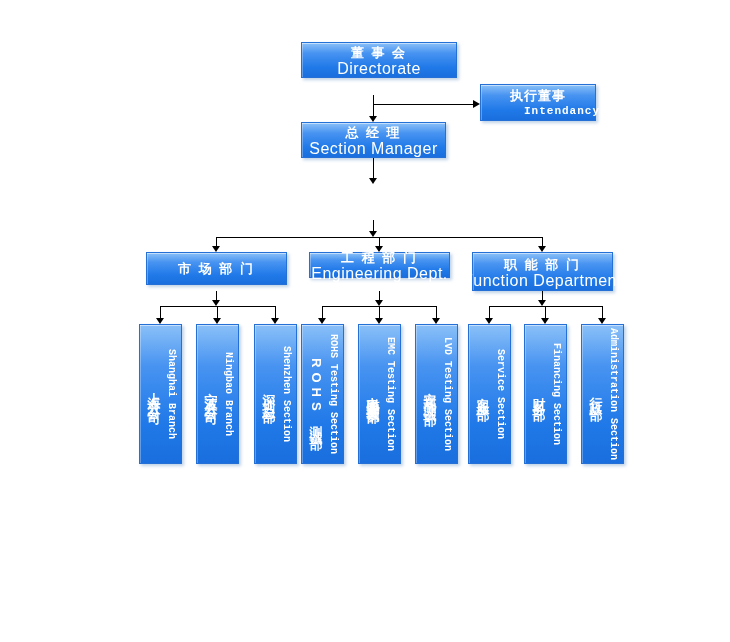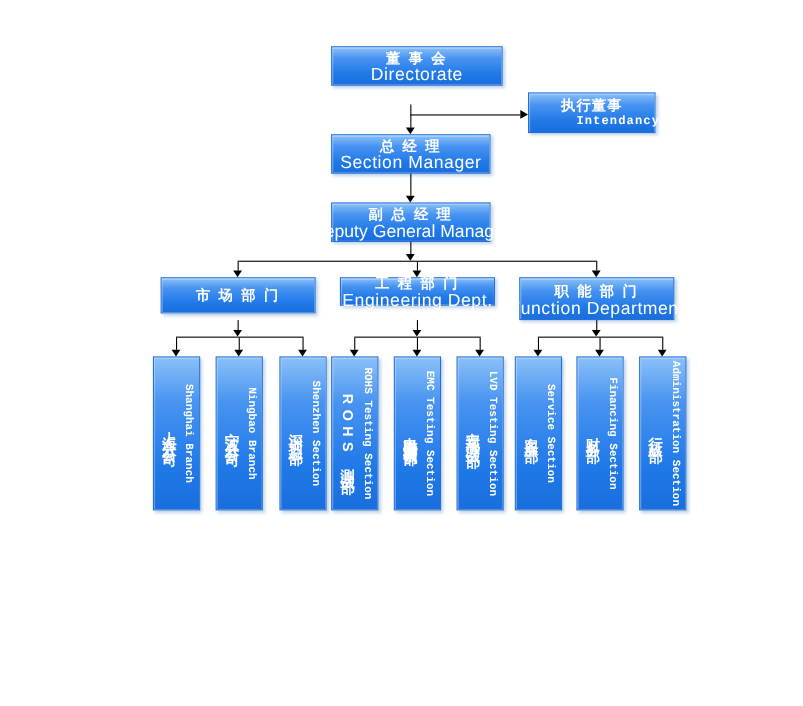--- a/index.html
+++ b/index.html
@@ -49,24 +49,20 @@
   <div class="rect" style="left:480px;top:84px;width:116px;height:37px">
     <div class="zh" style="letter-spacing:1px">执行董事</div>
     <div class="en en-mono">Intendancy</div>
   </div>
 
   <div class="rect" style="left:301px;top:122px;width:145px;height:36px">
     <div class="zh">总 经 理</div>
     <div class="en">Section Manager</div>
   </div>
 
-  <div class="rect" style="left:301px;top:184px;width:145px;height:36px">
-    <div class="zh">副 总 经 理</div>
-    <div class="en en-tight">Deputy General Manager</div>
-  </div>
 
   <div class="rect" style="left:146px;top:252px;width:141px;height:33px">
     <div class="zh">市 场 部 门</div>
   </div>
   <div class="rect" style="left:309px;top:252px;width:141px;height:26px">
     <div class="zh">工 程 部 门</div>
     <div class="en">Engineering Dept.</div>
   </div>
   <div class="rect" style="left:472px;top:252px;width:141px;height:39px">
     <div class="zh">职 能 部 门</div>

